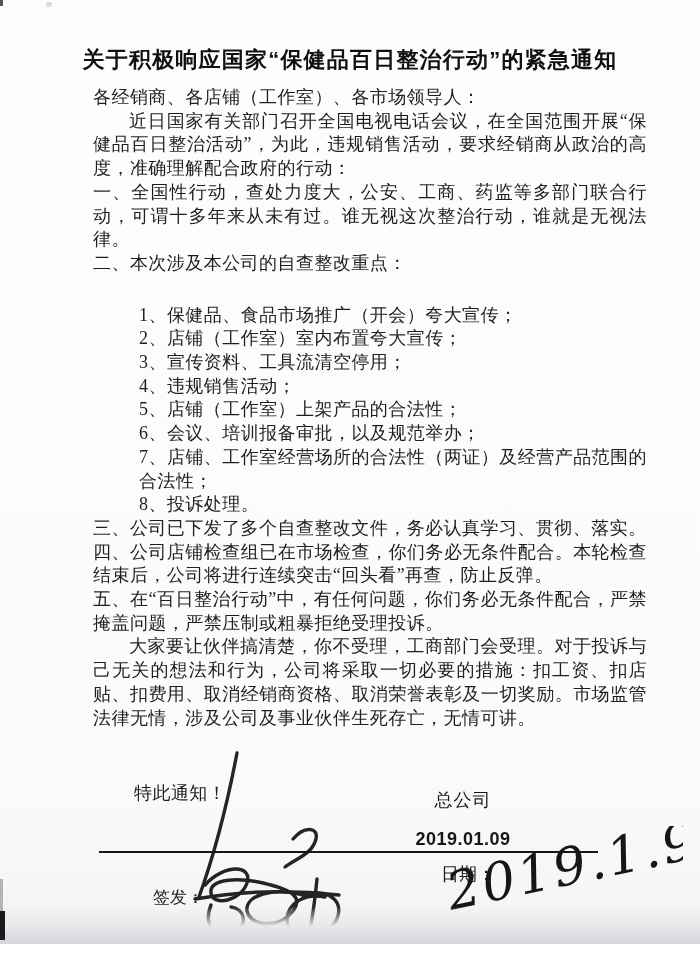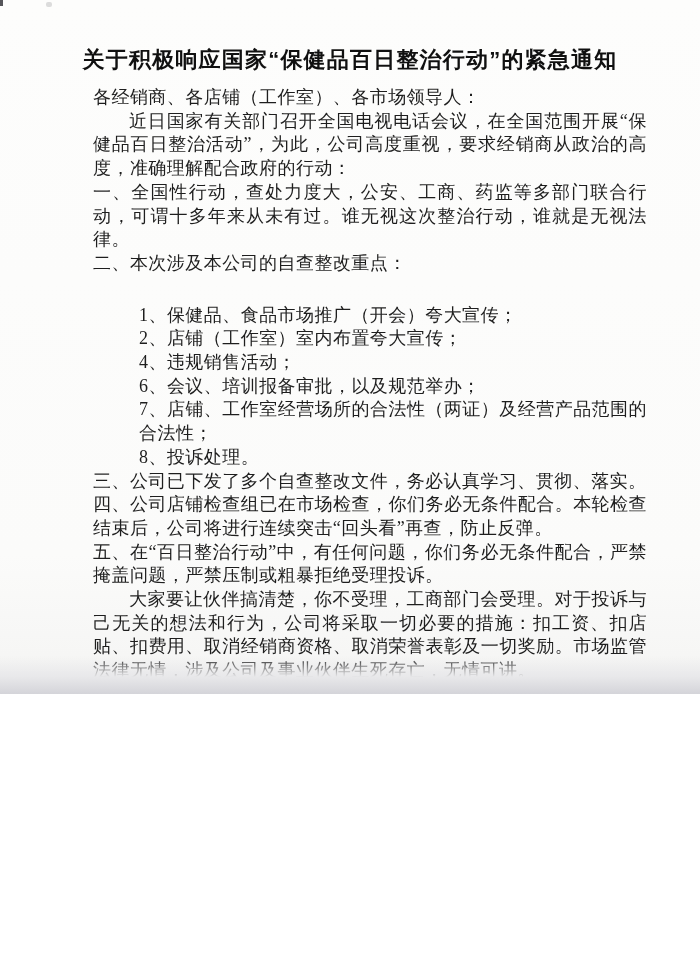--- a/index.html
+++ b/index.html
@@ -2,21 +2,21 @@
 <html lang="zh"><head>
 <meta charset="utf-8">
 <style>
   html,body{margin:0;padding:0;}
   body{
     width:700px;height:960px;
     font-family:"Liberation Serif","DejaVu Serif",serif;
     background:#ffffff;
   }
   .page{
-    position:relative;width:700px;height:694px;overflow:hidden;
+    position:relative;width:700px;height:944px;overflow:hidden;
     background:linear-gradient(180deg,#fdfdfc 0%,#fbfbfa 80%,#f4f4f3 100%);
     color:#222;
   }
   .doc-title{
     position:absolute;left:0;right:0;top:30px;
     text-align:center;
     font-family:"Liberation Sans","DejaVu Sans",sans-serif;
     font-weight:700;font-size:22px;letter-spacing:1.2px;color:#101010;
   }
   .content{
@@ -59,28 +59,30 @@
 
 <div class="page">
 
   <div class="corner-speck"></div>
   <div class="top-speck"></div>
 
   <h1 class="doc-title">关于积极响应国家“保健品百日整治行动”的紧急通知</h1>
 
   <div class="content">
     <div class="para">各经销商、各店铺（工作室）、各市场领导人：</div>
-    <div class="para indent2">近日国家有关部门召开全国电视电话会议，在全国范围开展“保健品百日整治活动”，为此，公司高度重视，要求经销商从政治的高度，准确理解配合政府的行动：</div>
+    <div class="para indent2">近日国家有关部门召开全国电视电话会议，在全国范围开展“保健品百日整治活动”，为此，违规销售活动，要求经销商从政治的高度，准确理解配合政府的行动：</div>
     <div class="para">一、全国性行动，查处力度大，公安、工商、药监等多部门联合行动，可谓十多年来从未有过。谁无视这次整治行动，谁就是无视法律。</div>
     <div class="para">二、本次涉及本公司的自查整改重点：</div>
 
     <div class="sub-list">
       <div class="para">1、保健品、食品市场推广（开会）夸大宣传；</div>
       <div class="para">2、店铺（工作室）室内布置夸大宣传；</div>
+      <div class="para">3、宣传资料、工具流清空停用；</div>
       <div class="para">4、违规销售活动；</div>
+      <div class="para">5、店铺（工作室）上架产品的合法性；</div>
       <div class="para">6、会议、培训报备审批，以及规范举办；</div>
       <div class="para">7、店铺、工作室经营场所的合法性（两证）及经营产品范围的合法性；</div>
       <div class="para">8、投诉处理。</div>
     </div>
 
     <div class="para">三、公司已下发了多个自查整改文件，务必认真学习、贯彻、落实。</div>
     <div class="para">四、公司店铺检查组已在市场检查，你们务必无条件配合。本轮检查结束后，公司将进行连续突击“回头看”再查，防止反弹。</div>
     <div class="para">五、在“百日整治行动”中，有任何问题，你们务必无条件配合，严禁掩盖问题，严禁压制或粗暴拒绝受理投诉。</div>
     <div class="para indent2">大家要让伙伴搞清楚，你不受理，工商部门会受理。对于投诉与己无关的想法和行为，公司将采取一切必要的措施：扣工资、扣店贴、扣费用、取消经销商资格、取消荣誉表彰及一切奖励。市场监管法律无情，涉及公司及事业伙伴生死存亡，无情可讲。</div>
 

